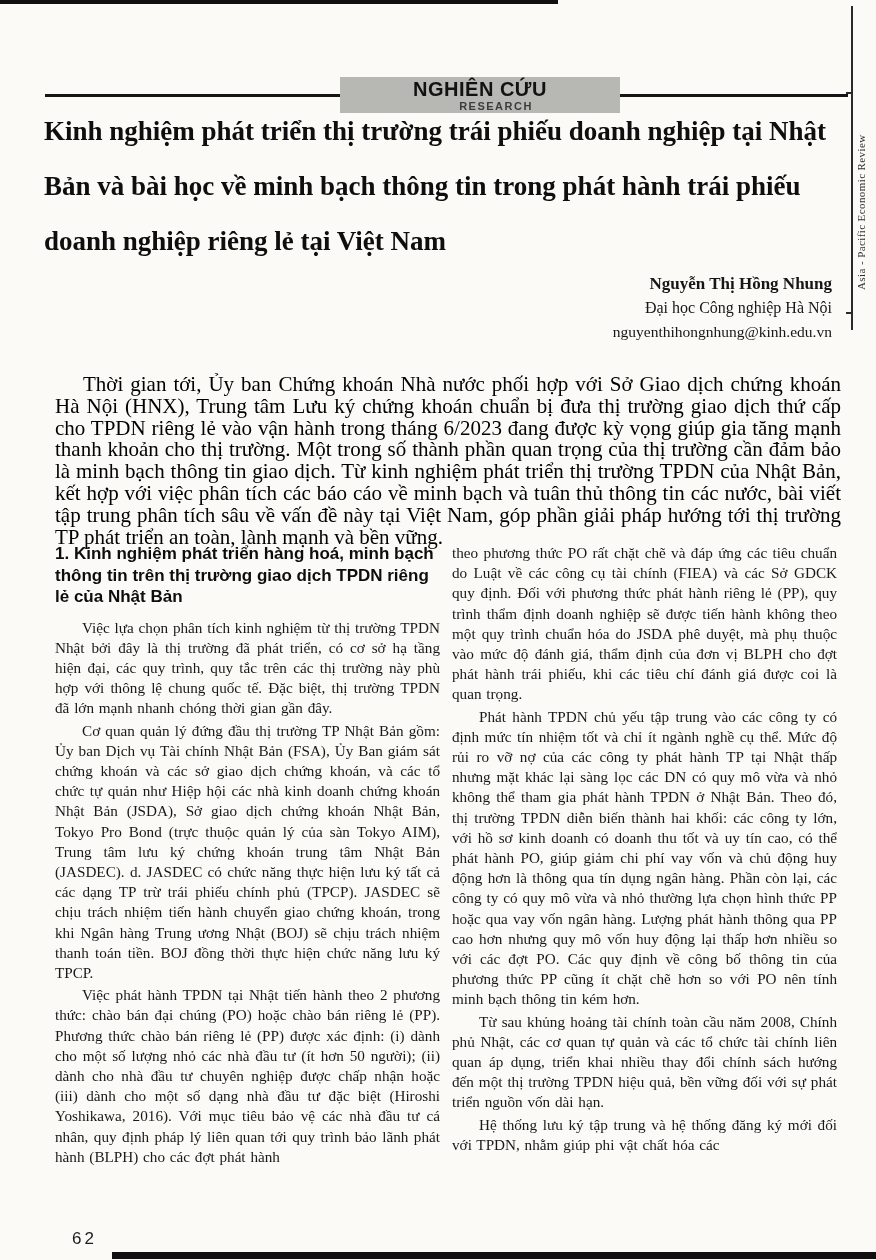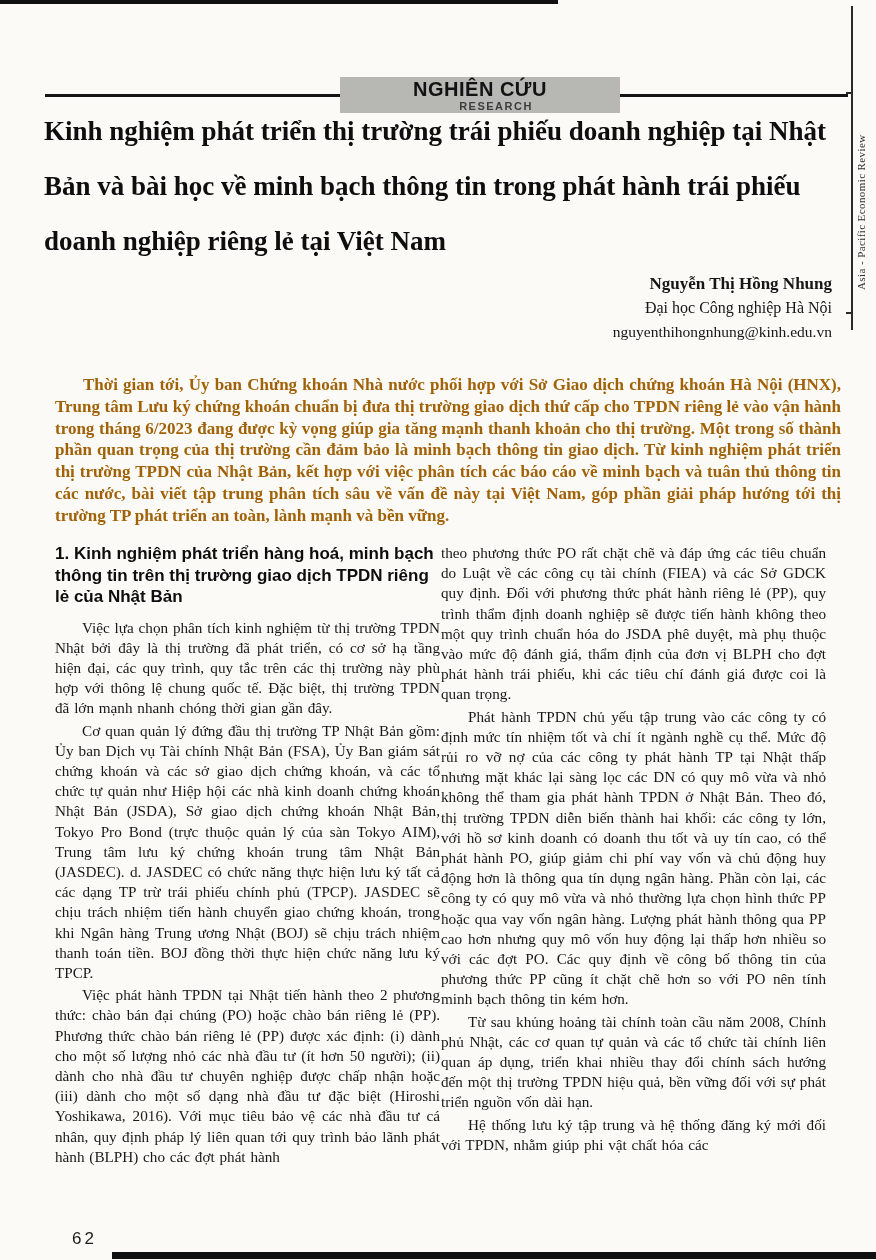--- a/index.html
+++ b/index.html
@@ -42,27 +42,27 @@
     font-size:27px;font-weight:bold;line-height:55px;
     color:#0e0e0e;
   }
   .author{position:absolute;top:272px;left:44px;width:788px;text-align:right;line-height:24px;}
   .author .name{font-weight:bold;font-size:17px;}
   .author .affil{font-size:16px;}
   .author .email{font-size:15.5px;}
   
   .abstract{
     margin:0;position:absolute;top:374px;left:55px;width:786px;
-    font-size:17px;font-weight:bold;line-height:21.8px;
-    text-align:justify;text-indent:28px;color:#a16207;
+    font-size:21px;font-weight:normal;line-height:21.8px;
+    text-align:justify;text-indent:28px;color:#000000;
   }
   
   .columns{
     position:absolute;top:543px;left:55px;width:786px;height:680px;
-    display:flex;gap:1px;overflow:hidden;
+    display:flex;gap:12px;overflow:hidden;
   }
   .col{width:385px;overflow:hidden;}
   .col h2{
     margin:0 0 10px 0;
     font-family:"Liberation Sans","DejaVu Sans",sans-serif;
     font-size:17px;font-weight:bold;line-height:21.5px;color:#0d0d0d;
   }
   .col p{
     margin:0 0 2px 0;
     font-size:15.2px;line-height:20.2px;text-align:justify;

